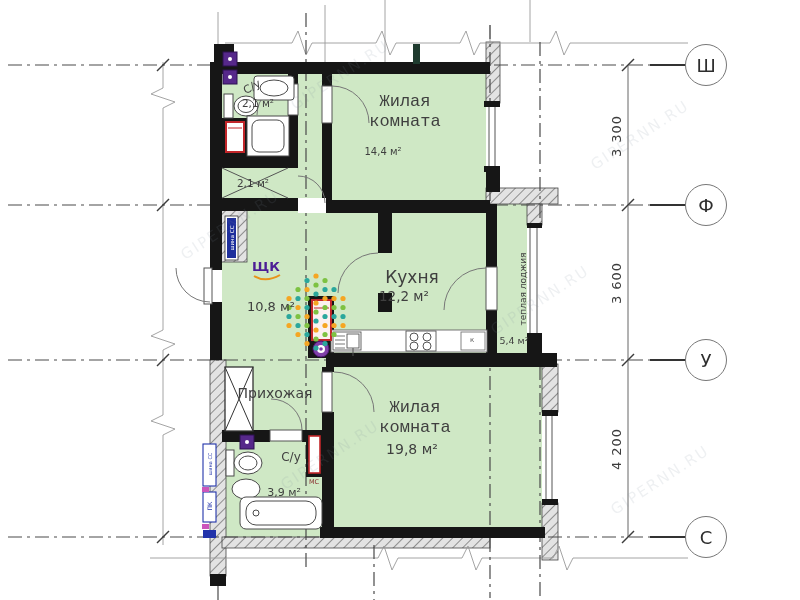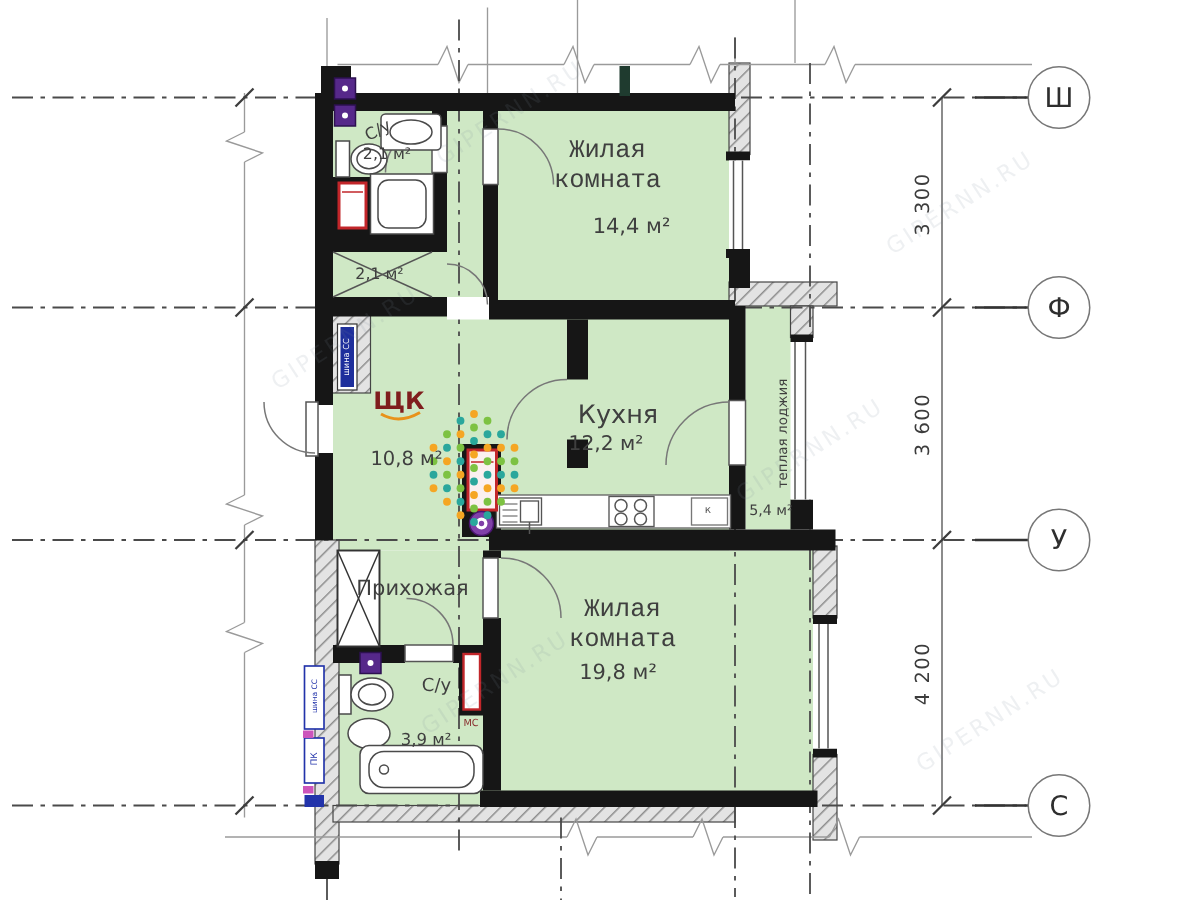--- a/index.html
+++ b/index.html
@@ -300,21 +300,21 @@
   </svg>
 
   <div class="diag" style="left:340px;top:75px">GIPERNN.RU</div>
   <div class="diag" style="left:640px;top:135px">GIPERNN.RU</div>
   <div class="diag" style="left:230px;top:225px">GIPERNN.RU</div>
   <div class="diag" style="left:540px;top:300px">GIPERNN.RU</div>
   <div class="diag" style="left:330px;top:455px">GIPERNN.RU</div>
   <div class="diag" style="left:660px;top:480px">GIPERNN.RU</div>
 
   <div class="lbl wrap" style="left:405px;top:112px;font-size:17px">Жилая комната</div>
-  <div class="lbl" style="left:421px;top:152px;font-size:14px">14,4 м²</div>
+  <div class="lbl" style="left:383px;top:152px;font-size:10px">14,4 м²</div>
 
   <div class="lbl" style="left:412px;top:277px;font-size:17px">Кухня</div>
   <div class="lbl" style="left:404px;top:296px;font-size:13.5px">12,2 м²</div>
 
   <div class="lbl wrap" style="left:415px;top:418px;font-size:17px">Жилая комната</div>
   <div class="lbl" style="left:412px;top:449px;font-size:14px">19,8 м²</div>
 
   <div class="lbl" style="left:271px;top:307px;font-size:13px">10,8 м²</div>
   <div class="lbl" style="left:275px;top:393px;font-size:14px">Прихожая</div>
 
@@ -322,21 +322,21 @@
   <div class="lbl" style="left:258px;top:103px;font-size:10.5px">2,1 м²</div>
 
   <div class="lbl" style="left:253px;top:183px;font-size:10.5px">2,1 м²</div>
 
   <div class="lbl" style="left:291px;top:457px;font-size:12px">С/у</div>
   <div class="lbl" style="left:284px;top:493px;font-size:11px">3,9 м²</div>
 
   <div class="lbl rot" style="left:523px;top:289px;font-size:9px">теплая лоджия</div>
   <div class="lbl" style="left:514px;top:341px;font-size:9.5px">5,4 м²</div>
 
-  <div class="lbl" style="left:266px;top:267px;font-size:16px;font-weight:bold;color:#7f1d1d">ЩК</div>
+  <div class="lbl" style="left:266px;top:267px;font-size:13px;font-weight:bold;color:#4c1d95">ЩК</div>
   <div class="lbl" style="left:314px;top:483px;font-size:6.5px;color:#8a3030">МС</div>
   <div class="lbl" style="left:472px;top:340px;font-size:7px;color:#555">к</div>
   <div class="lbl rot" style="left:231.5px;top:238px;font-size:5.5px;color:#fff">шина СС</div>
   <div class="lbl rot tiny-blue" style="left:209.5px;top:464px;font-size:5px">шина СС</div>
   <div class="lbl rot tiny-blue" style="left:209.5px;top:506px;font-size:6px">ПК</div>
 
   <div class="axis-bubble" style="left:706px;top:65px">Ш</div>
   <div class="axis-bubble" style="left:706px;top:205px">Ф</div>
   <div class="axis-bubble" style="left:706px;top:360px">У</div>
   <div class="axis-bubble" style="left:706px;top:537px">С</div>

